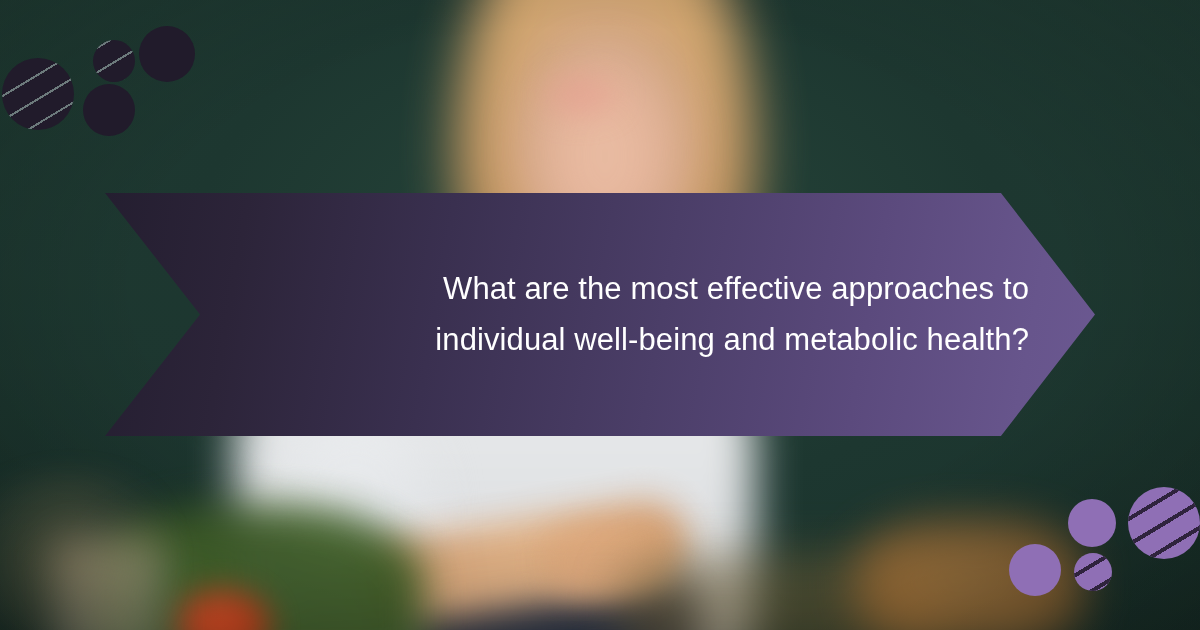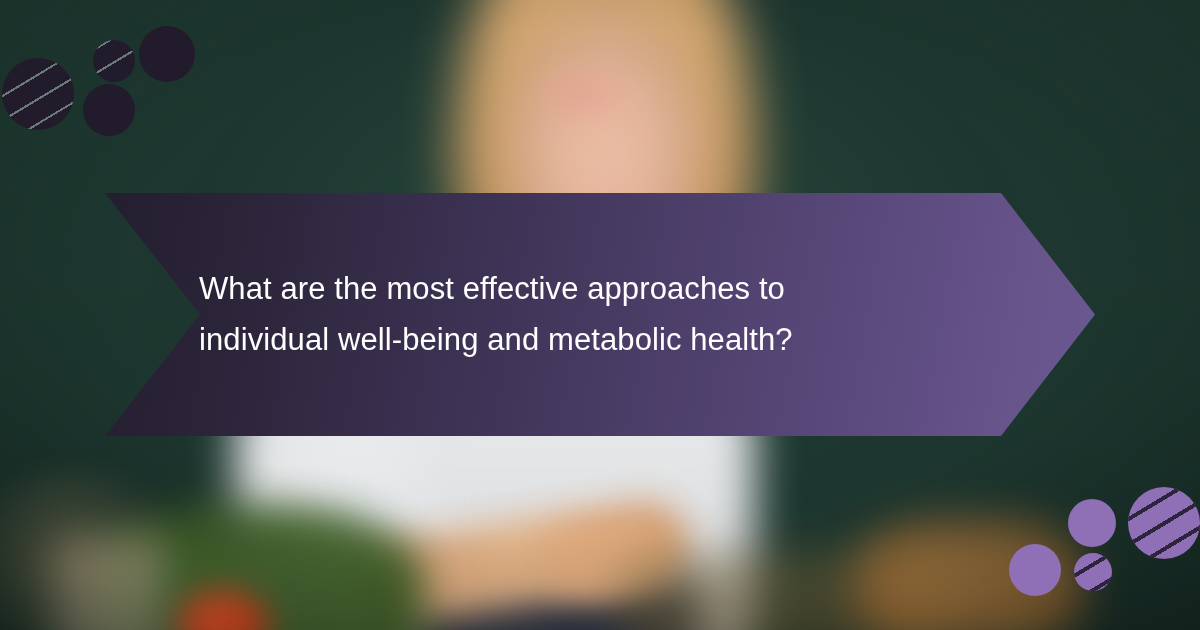--- a/index.html
+++ b/index.html
@@ -236,21 +236,21 @@
         #6b5891 100%);
     -webkit-clip-path: polygon(0% 0%, 90.5% 0%, 100% 50%, 90.5% 100%, 0% 100%, 9.6% 50%);
     clip-path: polygon(0% 0%, 90.5% 0%, 100% 50%, 90.5% 100%, 0% 100%, 9.6% 50%);
     display: flex;
     align-items: center;
     justify-content: center;
   }
   .banner-inner {
     width: 830px;
     margin-left: 28px;
-    text-align: left;
+    text-align: right;
   }
   .banner-text {
     margin: 0;
     color: #ffffff;
     font-family: "Liberation Sans", sans-serif;
     font-size: 31px;
     font-weight: 400;
     line-height: 1.62;
     letter-spacing: 0.1px;
     white-space: pre-line;

